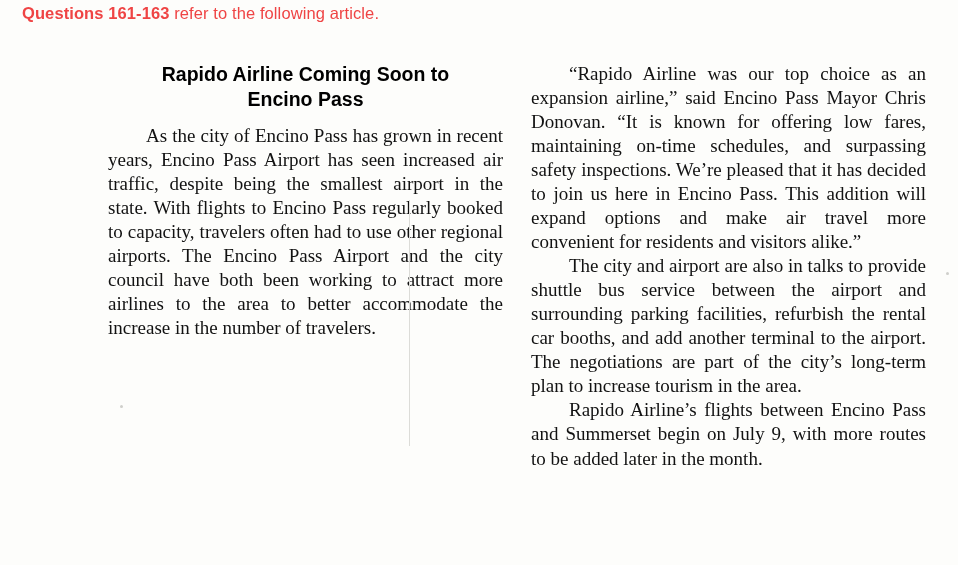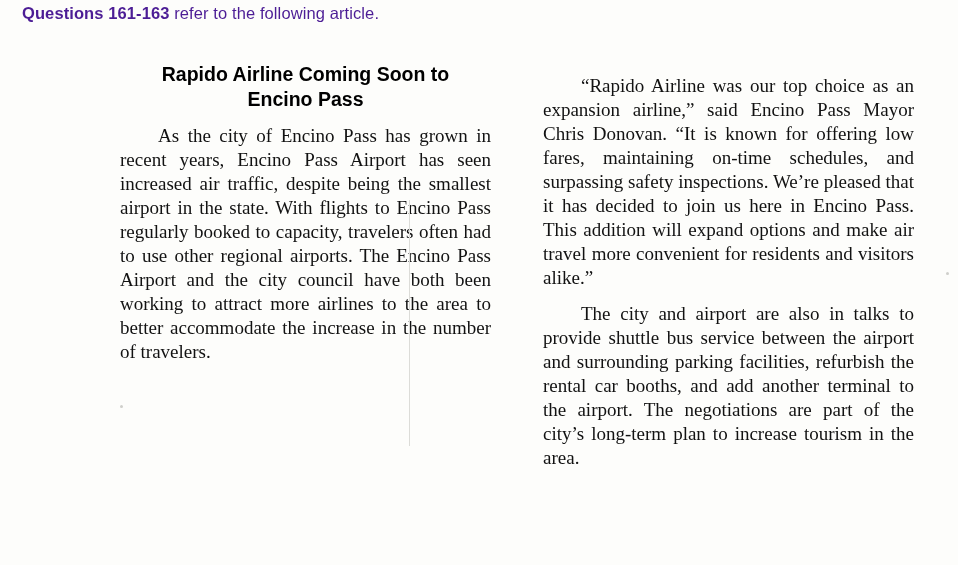--- a/index.html
+++ b/index.html
@@ -21,21 +21,21 @@
     inset: 0;
     background: #fdfdfb;
   }
   .instruction {
     position: absolute;
     left: 22px;
     top: 4px;
     font-family: "Liberation Sans", sans-serif;
     font-size: 16.5px;
     letter-spacing: 0.1px;
-    color: #4c1d95;
+    color: #ef4444;
     white-space: nowrap;
   }
   .instruction .q-range {
     font-weight: bold;
   }
   .article {
     position: absolute;
     left: 108px;
     top: 62px;
     width: 818px;
@@ -53,21 +53,21 @@
     font-family: "Liberation Sans", sans-serif;
     font-weight: bold;
     font-size: 19.5px;
     line-height: 1.28;
     text-align: center;
     margin: 0 0 12px 0;
     padding: 0 28px;
     color: #000000;
   }
   p.body {
-    margin: 12px;
+    margin: 0;
     font-size: 19px;
     line-height: 1.265;
     text-align: justify;
     text-justify: inter-word;
     color: #121212;
     hyphens: none;
   }
   p.body + p.body {
     margin-top: 0px;
   }
@@ -103,19 +103,20 @@
 
 <div class="article">
   <div class="columns">
     <div class="col col-left">
       <h2 class="headline">Rapido Airline Coming Soon to Encino Pass</h2>
       <p class="body indent">As the city of Encino Pass has grown in recent years, Encino Pass Airport has seen increased air traffic, despite being the smallest airport in the state. With flights to Encino Pass regularly booked to capacity, travelers often had to use other regional airports. The Encino Pass Airport and the city council have both been working to attract more airlines to the area to better accommodate the increase in the number of travelers.</p>
     </div>
     <div class="col col-right">
       <p class="body">“Rapido Airline was our top choice as an expansion airline,” said Encino Pass Mayor Chris Donovan. “It is known for offering low fares, maintaining on-time schedules, and surpassing safety inspections. We’re pleased that it has decided to join us here in Encino Pass. This addition will expand options and make air travel more convenient for residents and visitors alike.”</p>
       <p class="body indent">The city and airport are also in talks to provide shuttle bus service between the airport and surrounding parking facilities, refurbish the rental car booths, and add another terminal to the airport. The negotiations are part of the city’s long-term plan to increase tourism in the area.</p>
+      <p class="body indent">Rapido Airline’s flights between Encino Pass and Summerset begin on July 9, with more routes to be added later in the month.</p>
     </div>
   </div>
 </div>
 
 <div class="gutter-line"></div>
 <div class="speck" style="left:120px; top:405px; width:3px; height:3px;"></div>
 <div class="speck" style="left:946px; top:272px; width:3px; height:3px;"></div>
 
 </body></html>

